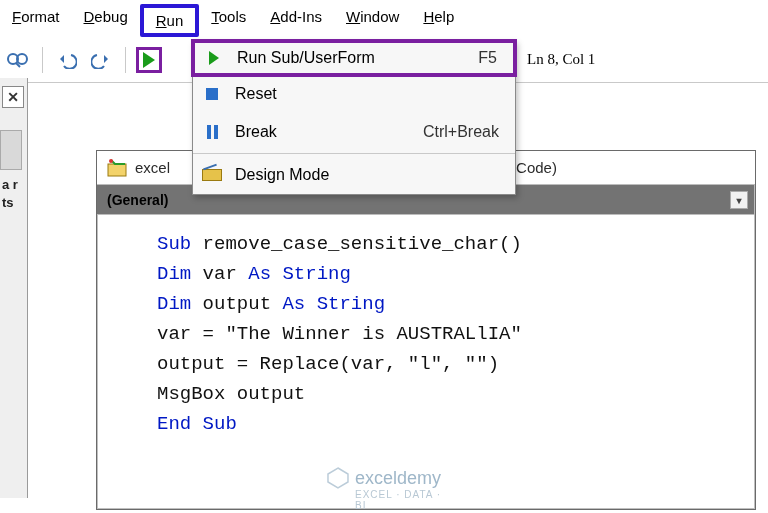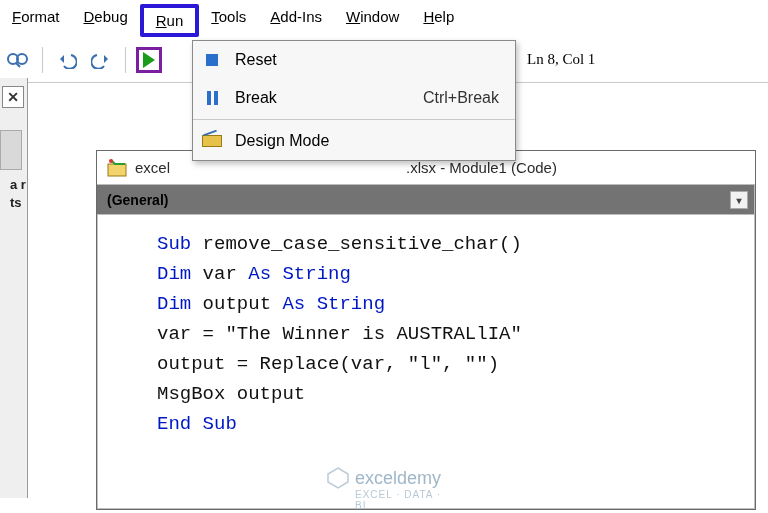--- a/index.html
+++ b/index.html
@@ -111,21 +111,21 @@
     border:1px solid #888; background:#fff;
     display:flex; align-items:center; justify-content:center;
     font-size:14px; font-weight:bold; color:#333;
   }
   .left-handle {
     position:absolute; left:0; top:130px;
     width:22px; height:40px;
     background:#d9d9d9; border:1px solid #aaa;
   }
   .left-labels {
-    position:absolute; left:8px; top:176px;
+    position:absolute; left:0; top:176px;
     font-size:13px; line-height:18px; font-weight:bold;
     width:24px; text-align:left; padding-left:2px;
     color:#222;
   }
 
   
   .mdi {
     position:absolute;
     left:96px; top:150px;
     width:660px; height:360px;
@@ -236,20 +236,27 @@
 
 <div class="left-strip"></div>
 <div class="left-close">✕</div>
 <div class="left-handle"></div>
 <div class="left-labels">
   <div>a r</div>
   <div>ts</div>
 </div>
 
 <div class="dropdown">
+  <div class="dd-item dd-highlight">
+    <span class="dd-icon">
+      <span class="play-triangle" style="border-left-width:10px;border-top-width:7px;border-bottom-width:7px"></span>
+    </span>
+    <span class="dd-label"><span class="ul">R</span>un Sub/UserForm</span>
+    <span class="dd-short">F5</span>
+  </div>
   <div class="dd-item">
     <span class="dd-icon">
         <span class="stop-icon"></span>
       </span>
     <span class="dd-label"><span class="ul">R</span>eset</span>
     <span class="dd-short"></span>
   </div>
   <div class="dd-item">
     <span class="dd-icon">
         <span class="pause-icon">

